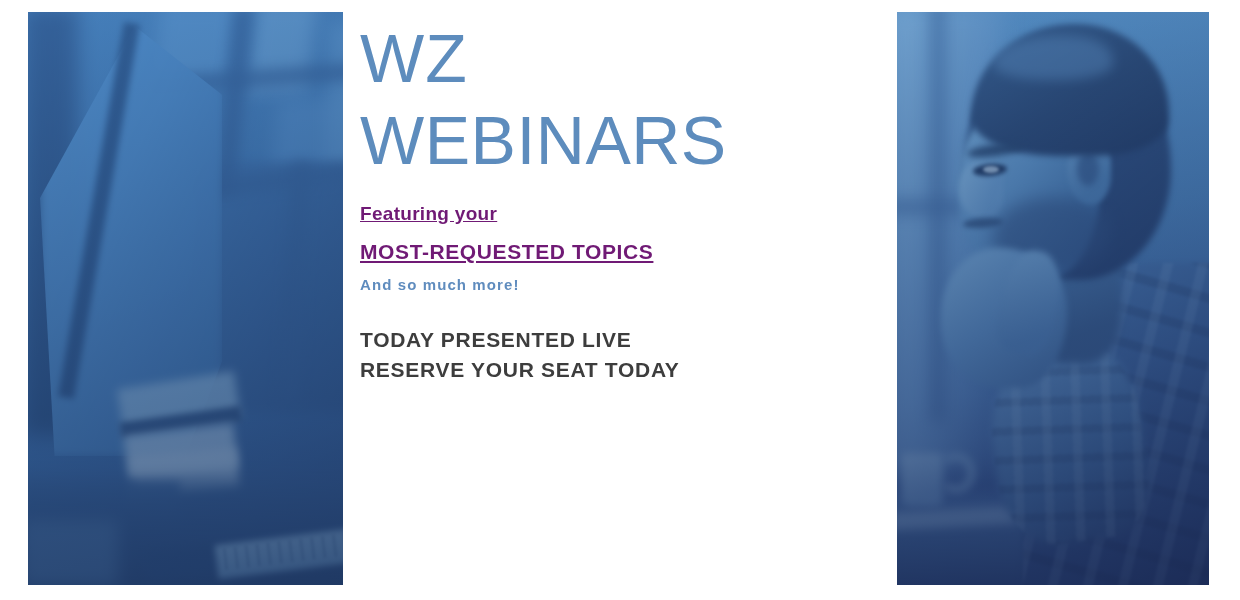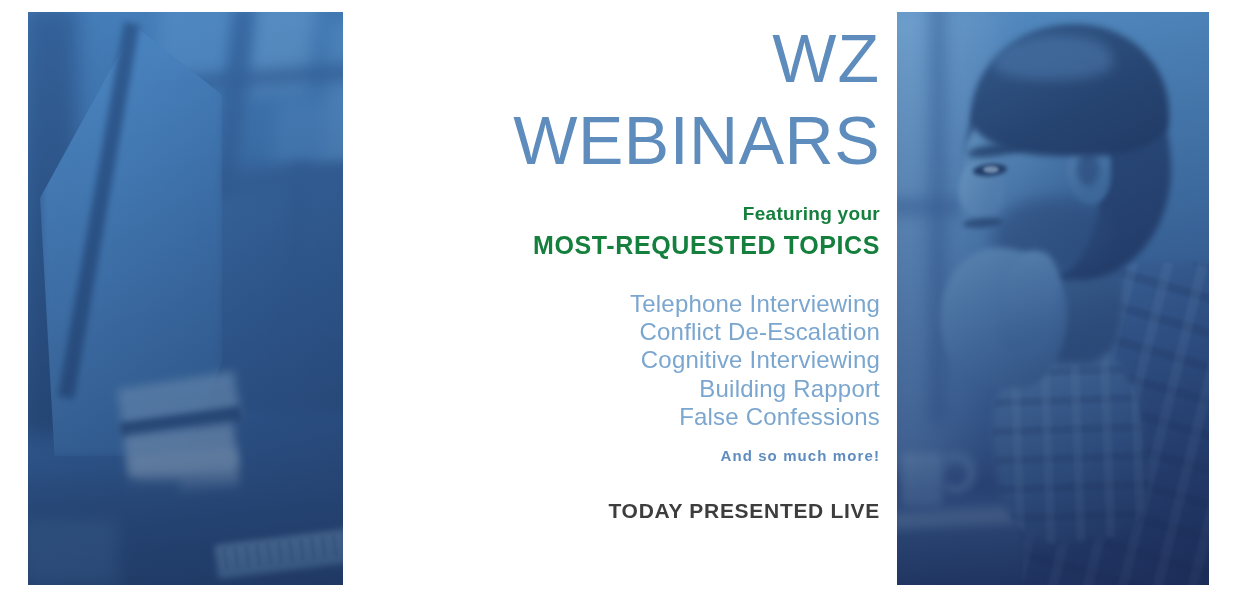--- a/index.html
+++ b/index.html
@@ -371,47 +371,49 @@
     background: linear-gradient(168deg, rgba(64,122,182,.30) 0%, rgba(36,62,112,.55) 62%, rgba(26,40,82,.75) 100%);
   }
 
   
   .center {
     position: absolute;
     left: 360px;
     top: 0;
     width: 520px;
     height: 600px;
-    text-align: right;
+    text-align: left;
   }
 
   .headline {
     color: #5d8cbd;
     font-family: "Liberation Sans", sans-serif;
     font-weight: 400;
     font-size: 68px;
     line-height: 0.97;
     letter-spacing: 1px;
     margin: 0;
     padding-top: 26px;
   }
   .headline .ln2 { display: block; letter-spacing: 0.5px; margin-top: 16px; }
 
   .featuring {
     margin-top: 26px;
-    color: #15803d;
+    color: #701a75;
     font-weight: bold;
     font-size: 19px;
     line-height: 1.45;
     letter-spacing: 0.3px;
+    text-decoration: underline;
   }
   .featuring .big {
     display: block;
-    font-size: 25px;
+    font-size: 21px;
     letter-spacing: 0.6px;
+    margin-top: 10px;
   }
 
   .topics {
     margin-top: 26px;
     list-style: none;
     padding: 0;
   }
   .topics li {
     color: #7ba6cf;
     font-size: 24px;
@@ -510,28 +512,22 @@
     <h1 class="headline">
       <span>WZ</span>
       <span class="ln2">WEBINARS</span>
     </h1>
 
     <div class="featuring">
       <span>Featuring your</span>
       <span class="big">MOST-REQUESTED TOPICS</span>
     </div>
 
-    <ul class="topics">
-      <li>Telephone Interviewing</li>
-      <li>Conflict De-Escalation</li>
-      <li>Cognitive Interviewing</li>
-      <li>Building Rapport</li>
-      <li>False Confessions</li>
-    </ul>
 
     <div class="more">And so much more!</div>
 
     <div class="cta">
       <span>TODAY PRESENTED LIVE</span>
+      <span>RESERVE YOUR SEAT TODAY</span>
     </div>
 
   </div>
 </div>
 
 </body></html>

